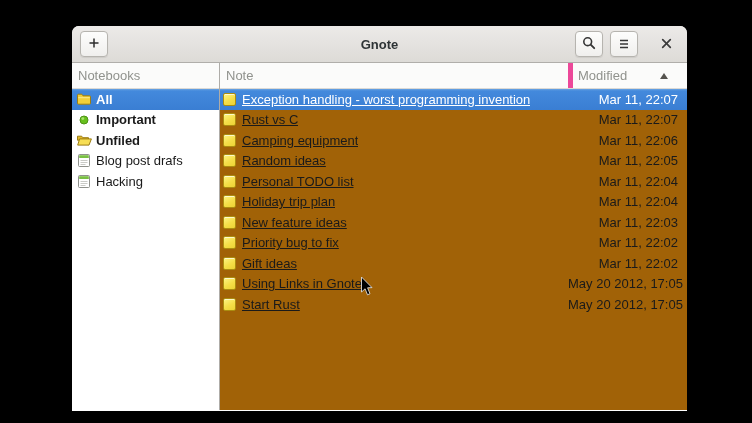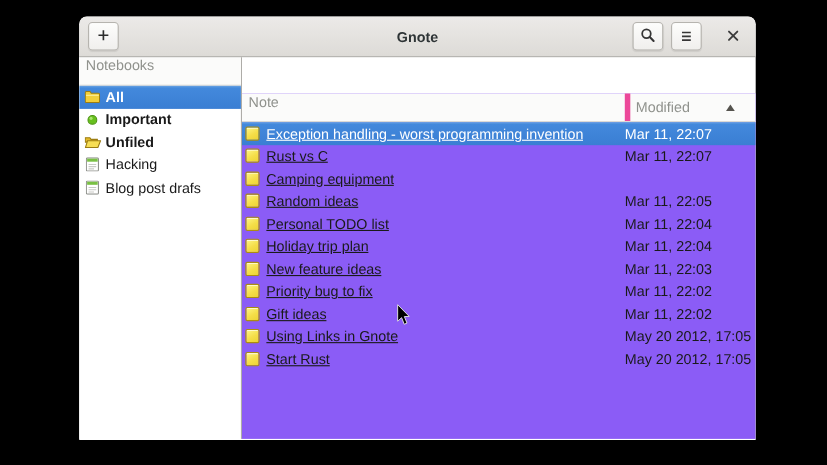--- a/index.html
+++ b/index.html
@@ -1,57 +1,57 @@
 <!DOCTYPE html>
 <html><head>
 <meta charset="utf-8">
 <style>
   * { margin:0; padding:0; box-sizing:border-box; }
   html,body { width:752px; height:423px; background:#000; overflow:hidden;
               font-family:"Liberation Sans", sans-serif; font-size:13px; color:#1a1a1a; }
-  .window { position:absolute; left:72px; top:15px; width:615px; height:385px;
+  .window { position:absolute; left:72px; top:26px; width:615px; height:385px;
             background:#fff; border-radius:7px 7px 0 0; overflow:hidden;
             box-shadow:0 0 0 1px rgba(0,0,0,.55), 0 2px 6px rgba(0,0,0,.5); }
   
   .headerbar { position:relative; height:37px; display:flex; align-items:center;
                padding:0 8px; background:linear-gradient(to bottom,#eceae8,#dddbd7);
                border-bottom:1px solid #b0aeaa; }
   .hb-title { position:absolute; left:0; right:0; text-align:center; font-weight:700;
               color:#2e3436; pointer-events:none; }
   .hb-btn { height:26px; min-width:28px; display:flex; align-items:center; justify-content:center;
             border:1px solid #b6b4af; border-radius:4px;
             background:linear-gradient(to bottom,#fdfdfc,#f0efed);
             box-shadow:0 1px 1px rgba(0,0,0,.08); cursor:default; }
   .hb-right { margin-left:auto; display:flex; align-items:center; gap:7px; }
   .close-btn { width:26px; height:26px; display:flex; align-items:center; justify-content:center;
                margin-left:8px; background:none; border:none; }
   
   .content { display:flex; height:calc(100% - 38px); }
   .sidebar { width:148px; border-right:1px solid #aeaca8; display:flex; flex-direction:column; background:#fff; }
-  .notelist { flex:1; display:flex; flex-direction:column; background:#8b5cf6;margin-top:33px; }
-  .pane-header { height:26px; flex:none; display:flex; align-items:flex-start;
+  .notelist { flex:1; display:flex; flex-direction:column; background:#a16207; }
+  .pane-header { height:26px; flex:none; display:flex; align-items:center;
                  background:#fbfbfa; border-bottom:1px solid #dbd9d5; color:#90928d; }
   .ph-label { padding-left:6px; }
   .nh-note { flex:1; padding-left:6px; }
   .nh-modified { width:119px; height:100%; display:flex; align-items:center;
                  justify-content:space-between; padding:0 19px 0 5px;
                  border-left:5px solid #ec4899; }
   .sort-arrow { width:0; height:0; border-left:4.5px solid transparent;
                 border-right:4.5px solid transparent; border-bottom:6px solid #55534e; }
   
   .row { height:20.5px; flex:none; display:flex; align-items:center; white-space:nowrap; }
   .row.selected { background:linear-gradient(to bottom,#69a3e2 0px,#4389dc 2px,#3a7ed3 100%);
                   color:#fff; }
   .side-row { padding-left:4px; }
   .side-row .ico { width:16px; display:flex; justify-content:center; flex:none; }
   .side-row .lbl { margin-left:4px; overflow:hidden;text-align:center; }
   .bold { font-weight:700; }
   .cell-note { flex:1; display:flex; align-items:center; padding-left:3px; overflow:hidden; }
   .cell-note .lbl { margin-left:6px; overflow:hidden;text-decoration:underline; }
-  .cell-mod { width:119px; text-align:left; padding-right:9px; flex:none; }
+  .cell-mod { width:119px; text-align:right; padding-right:9px; flex:none; }
   .note-ico { width:13px; height:13px; flex:none; border:1px solid #ab8d10; border-radius:2px;
               background:linear-gradient(150deg,#fdf584 0%,#f5de48 55%,#ecd335 100%);
               box-shadow:inset 0 1px 0 rgba(255,255,255,.65); }
   
   .cursor { position:absolute; left:360px; top:276px; pointer-events:none; }
 </style>
 </head>
 <body>
 
 <div class="window">
@@ -135,34 +135,34 @@
       <div class="row side-row">
         <span class="ico">
           <svg width="12" height="13" viewBox="0 0 12 13">
               <rect x="0.5" y="0.5" width="11" height="12" rx="1" fill="#fff" stroke="#8f918c"></rect>
               <rect x="1.2" y="1.2" width="9.6" height="2.8" fill="#79c043"></rect>
               <line x1="2.5" y1="6.5" x2="9.5" y2="6.5" stroke="#c9cac6"></line>
               <line x1="2.5" y1="8.5" x2="9.5" y2="8.5" stroke="#c9cac6"></line>
               <line x1="2.5" y1="10.5" x2="7.5" y2="10.5" stroke="#c9cac6"></line>
             </svg>
         </span>
-        <span class="lbl">Hacking</span>
+        <span class="lbl">Blog post drafs</span>
       </div>
 
       <div class="row side-row">
         <span class="ico">
           <svg width="12" height="13" viewBox="0 0 12 13">
               <rect x="0.5" y="0.5" width="11" height="12" rx="1" fill="#fff" stroke="#8f918c"></rect>
               <rect x="1.2" y="1.2" width="9.6" height="2.8" fill="#79c043"></rect>
               <line x1="2.5" y1="6.5" x2="9.5" y2="6.5" stroke="#c9cac6"></line>
               <line x1="2.5" y1="8.5" x2="9.5" y2="8.5" stroke="#c9cac6"></line>
               <line x1="2.5" y1="10.5" x2="7.5" y2="10.5" stroke="#c9cac6"></line>
             </svg>
         </span>
-        <span class="lbl">Blog post drafs</span>
+        <span class="lbl">Hacking</span>
       </div>
     </div>
 
     <div class="notelist">
       <div class="pane-header">
         <div class="nh-note">
           <span>Note</span>
         </div>
         <div class="nh-modified">
           <span>Modified</span>
@@ -182,20 +182,21 @@
             <span class="note-ico"></span>
             <span class="lbl">Rust vs C</span>
           </div>
         <div class="cell-mod">Mar 11, 22:07</div>
       </div>
       <div class="row">
         <div class="cell-note">
             <span class="note-ico"></span>
             <span class="lbl">Camping equipment</span>
           </div>
+        <div class="cell-mod">Mar 11, 22:06</div>
       </div>
       <div class="row">
         <div class="cell-note">
             <span class="note-ico"></span>
             <span class="lbl">Random ideas</span>
           </div>
         <div class="cell-mod">Mar 11, 22:05</div>
       </div>
       <div class="row">
         <div class="cell-note">

